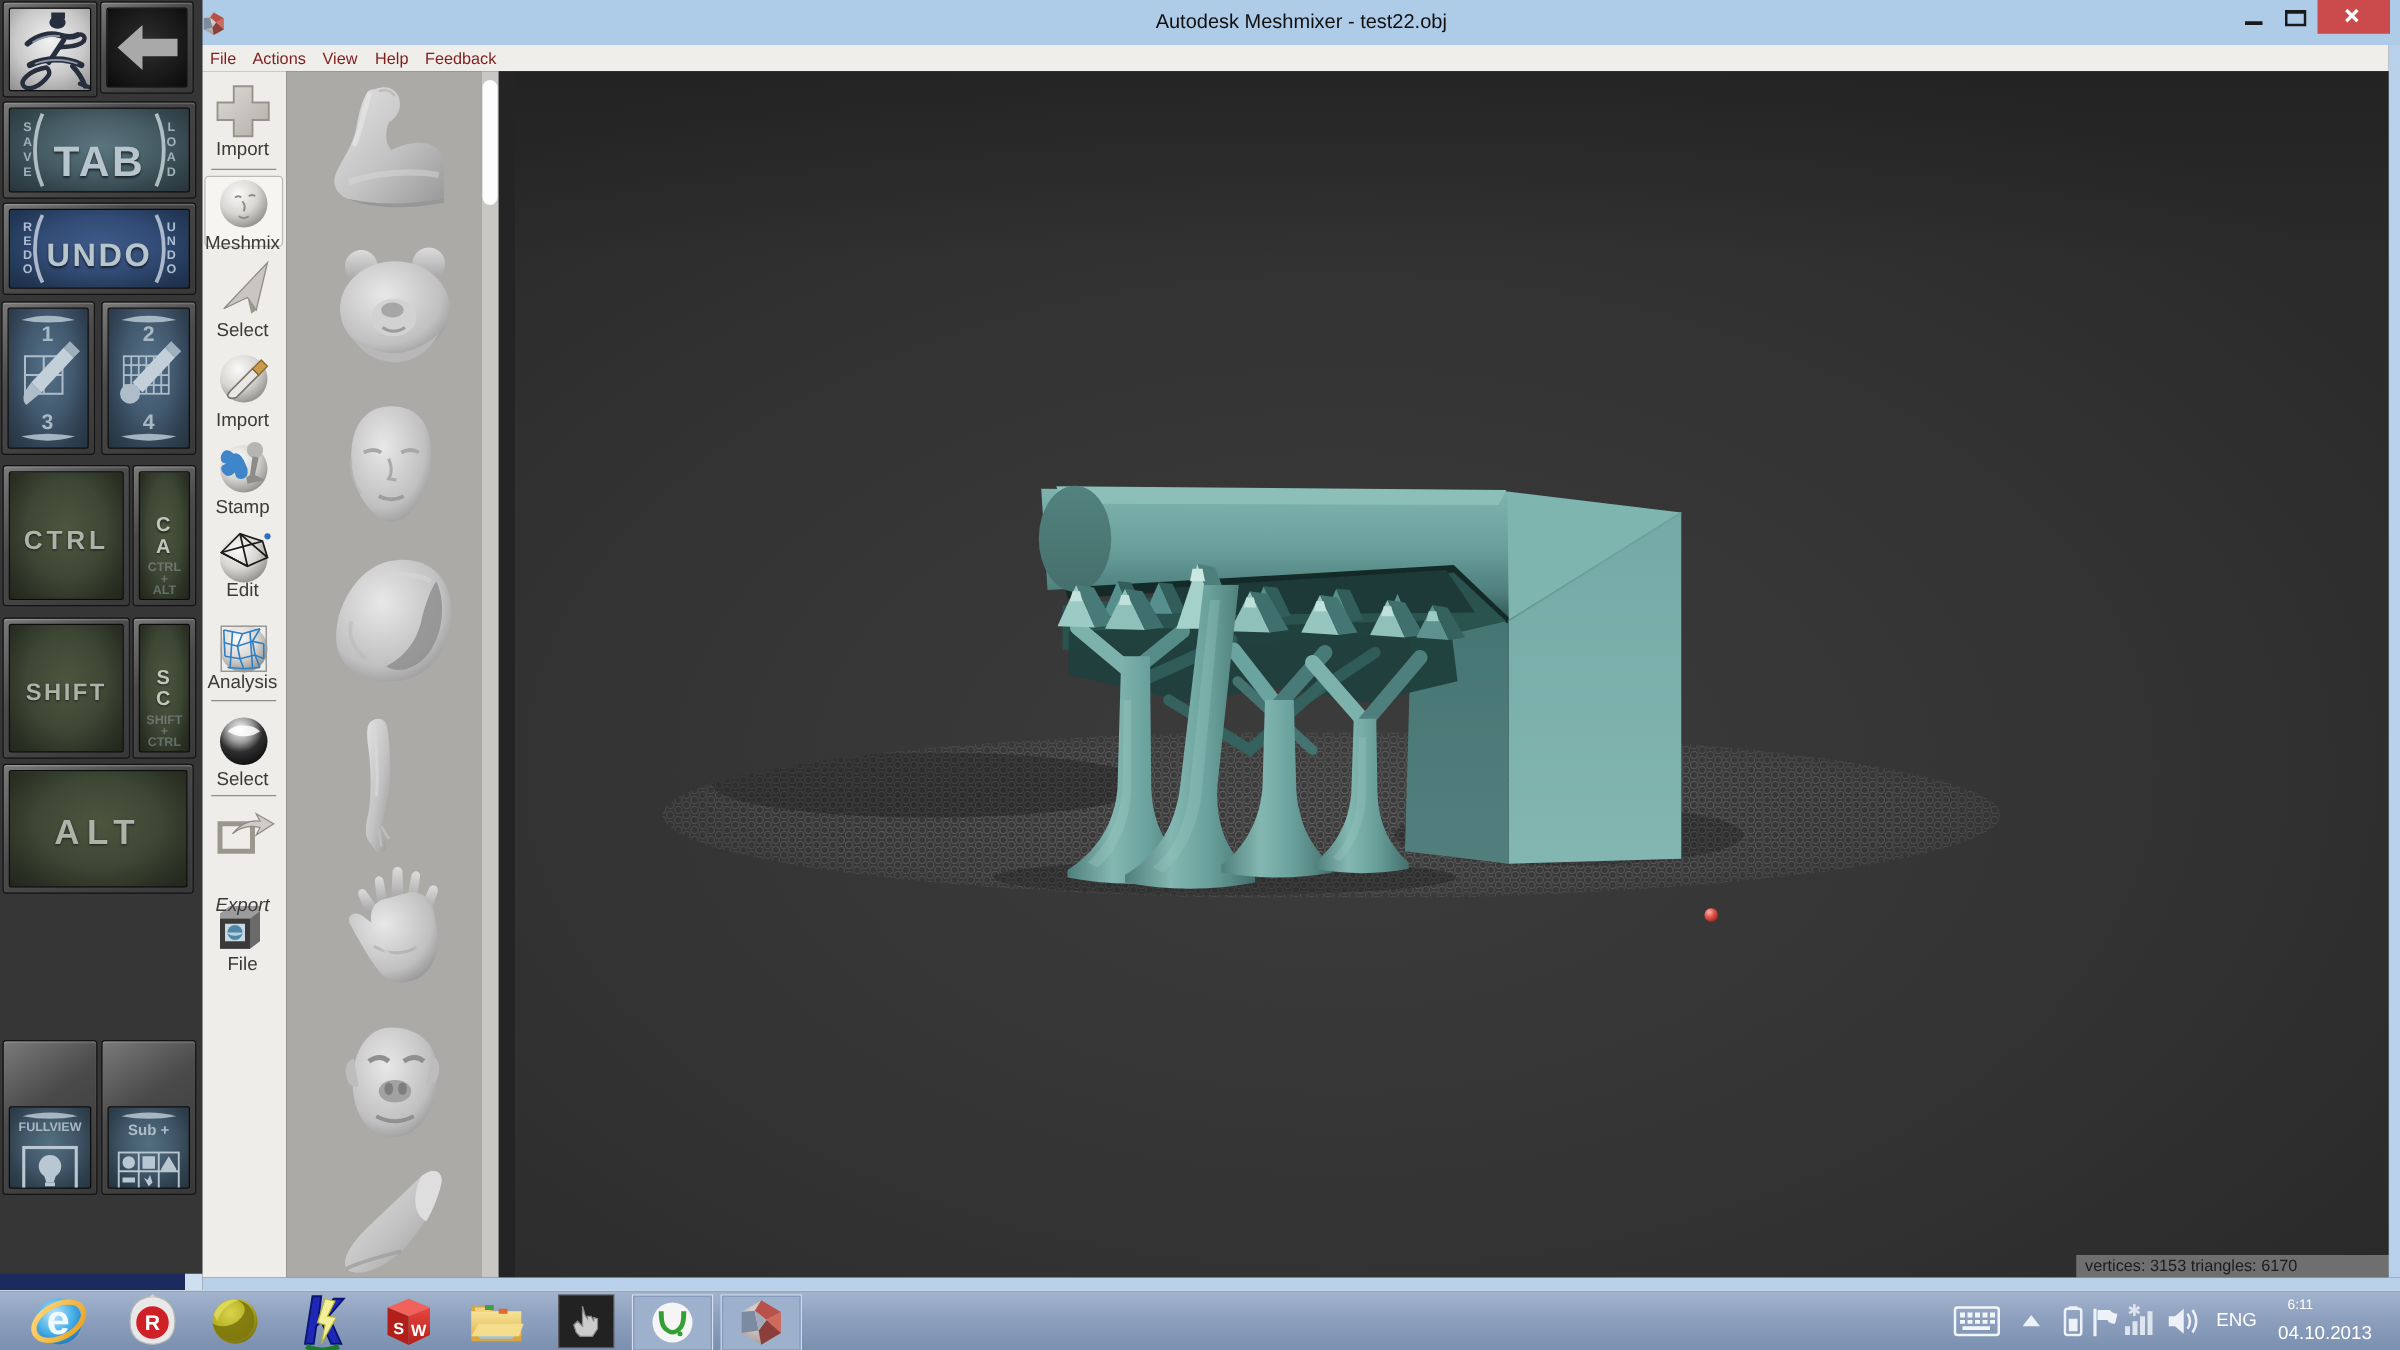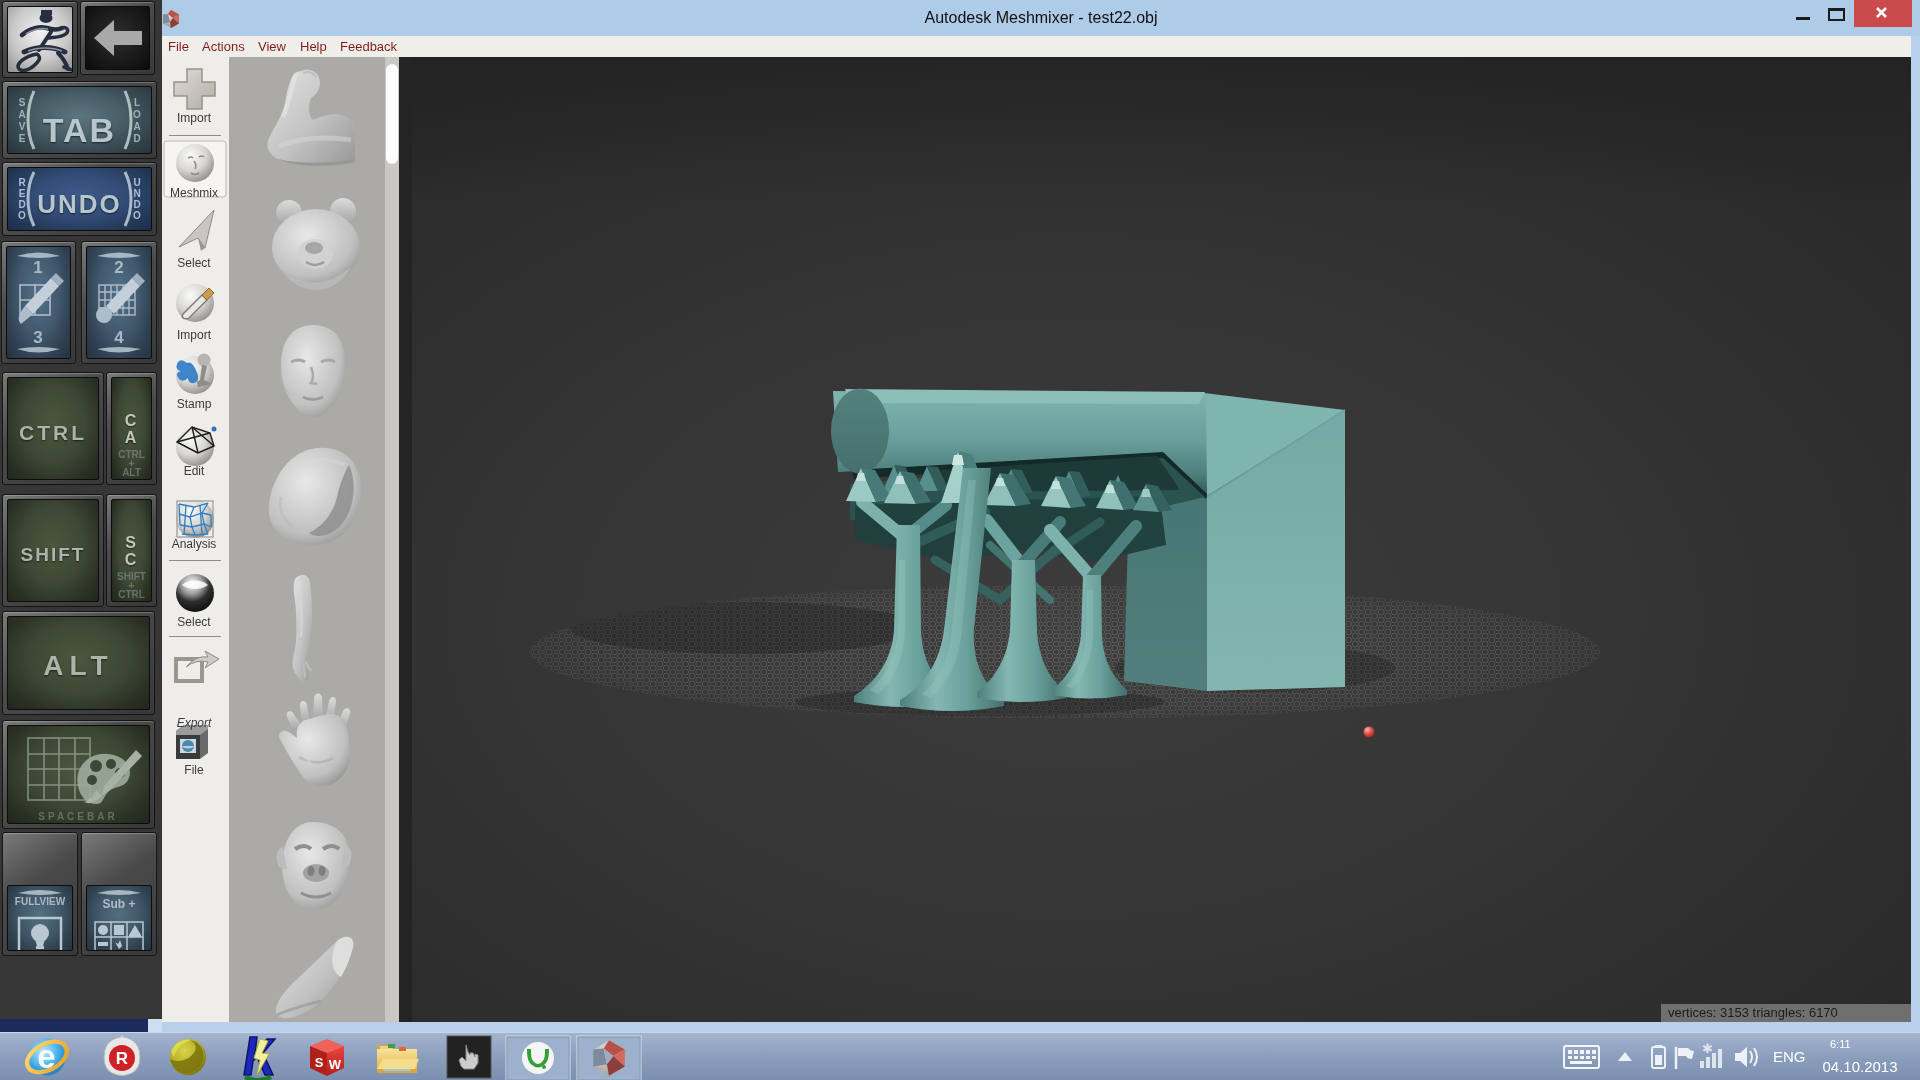--- a/index.html
+++ b/index.html
@@ -26,21 +26,21 @@
   .subtxt{position:absolute;width:100%;text-align:center;color:rgba(160,175,182,.45);
     font-weight:bold;}
   
   #titlebar{left:162px;top:0;width:1758px;height:36px;background:#aecbe8;}
   #titletext{left:162px;top:9px;width:1758px;height:20px;text-align:center;
     font-size:16px;color:#101010;}
   #menubar{left:162px;top:36px;width:1749px;height:21px;background:#f0eeea;
     font-size:13px;color:#7f1d1d;}
   .mitem{position:absolute;top:3px;}
   #toolbar{left:162px;top:57px;width:67px;height:965px;background:#efedea;}
-  .tlabel{position:absolute;width:64px;text-align:center;font-size:12px;color:#3a3a3a;}
+  .tlabel{position:absolute;width:64px;text-align:center;font-size:15px;color:#3a3a3a;}
   #partspanel{left:229px;top:57px;width:156px;height:965px;background:#acaaa7;}
   #scrolltrack{left:385px;top:57px;width:14px;height:965px;background:#c9c7c4;}
   #scrollthumb{left:386px;top:64px;width:12px;height:100px;background:#fdfdfd;border-radius:6px;}
   #vpshadow{left:399px;top:57px;width:13px;height:965px;background:#242424;}
   #viewport{left:412px;top:57px;width:1499px;height:965px;
     background:linear-gradient(to bottom,rgba(18,18,18,.30),rgba(0,0,0,0) 150px),
       radial-gradient(ellipse 1050px 640px at 660px 560px,#3c3c3c 0%,#343434 55%,#2a2a2a 100%);}
   #stats{left:1661px;top:1004px;width:259px;height:18px;background:#6f6f6f;
     font-size:13px;color:#1c1c1c;padding-left:7px;line-height:18px;box-sizing:border-box;}
   #rborder{left:1911px;top:36px;width:9px;height:986px;background:#b9d0ea;}
@@ -173,40 +173,20 @@
         <div class="subtxt" style="top:72px;font-size:10px;line-height:9px;">SHIFT<br>+<br>CTRL</div>
       </div>
     </div>
 
     <div class="tile green" style="left:2px;top:611px;width:151px;height:102px;">
       <div class="inner">
           <div class="tiletext" style="top:33px;font-size:28px;letter-spacing:6px;color:#aab4a8;">ALT</div>
         </div>
     </div>
 
-    <div class="tile green" style="left:2px;top:720px;width:151px;height:107px;">
-      <div class="inner">
-        <svg width="141" height="97" viewBox="0 0 141 97" style="position:absolute;left:0;top:0;">
-          <g stroke="#9aa698" stroke-width="1.6" fill="none" opacity=".75">
-            <rect x="20" y="12" width="62" height="62"></rect>
-            <path d="M36 12 V74 M51 12 V74 M67 12 V74 M20 28 H82 M20 43 H82 M20 59 H82"></path>
-          </g>
-          <g fill="#9fab9d" opacity=".9">
-            <path d="M70 60 C66 40 82 26 100 28 C118 30 126 42 120 54 C116 62 106 60 100 66 C94 72 96 78 88 78 C78 78 72 70 70 60Z"></path>
-            <circle cx="88" cy="40" r="6" fill="#3d4739"></circle>
-            <circle cx="103" cy="38" r="5" fill="#3d4739"></circle>
-            <circle cx="112" cy="47" r="5" fill="#3d4739"></circle>
-            <circle cx="84" cy="54" r="5" fill="#3d4739"></circle>
-            <path d="M128 24 L134 30 L102 64 L94 70 L96 60 Z" fill="#b3bdb1"></path>
-            <path d="M94 70 Q84 80 76 76 Q84 74 88 64 Z" fill="#b3bdb1"></path>
-          </g>
-          <text x="70" y="94" font-size="10" font-weight="bold" letter-spacing="3" fill="rgba(150,162,148,.5)" text-anchor="middle" font-family="Liberation Sans">SPACEBAR</text>
-        </svg>
-      </div>
-    </div>
 
     <div class="tile fview" style="left:2px;top:832px;width:74px;height:122px;">
       <div class="inner">
         <svg width="64" height="112" viewBox="0 0 64 112" style="position:absolute;left:0;top:0;">
           <path d="M10 7 Q32 1 54 7 Q32 11 10 7Z" fill="#b9c7d2" opacity=".85"></path>
           <path d="M10 105 Q32 111 54 105 Q32 101 10 105Z" fill="#b9c7d2" opacity=".85"></path>
           <text x="32" y="19" font-size="10" font-weight="bold" fill="#a8b9c6" text-anchor="middle" font-family="Liberation Sans">FULLVIEW</text>
           <rect x="11" y="32" width="42" height="42" fill="none" stroke="#b9c7d2" stroke-width="2.5"></rect>
           <g fill="#b9c7d2">
             <circle cx="32" cy="47" r="9"></circle>

